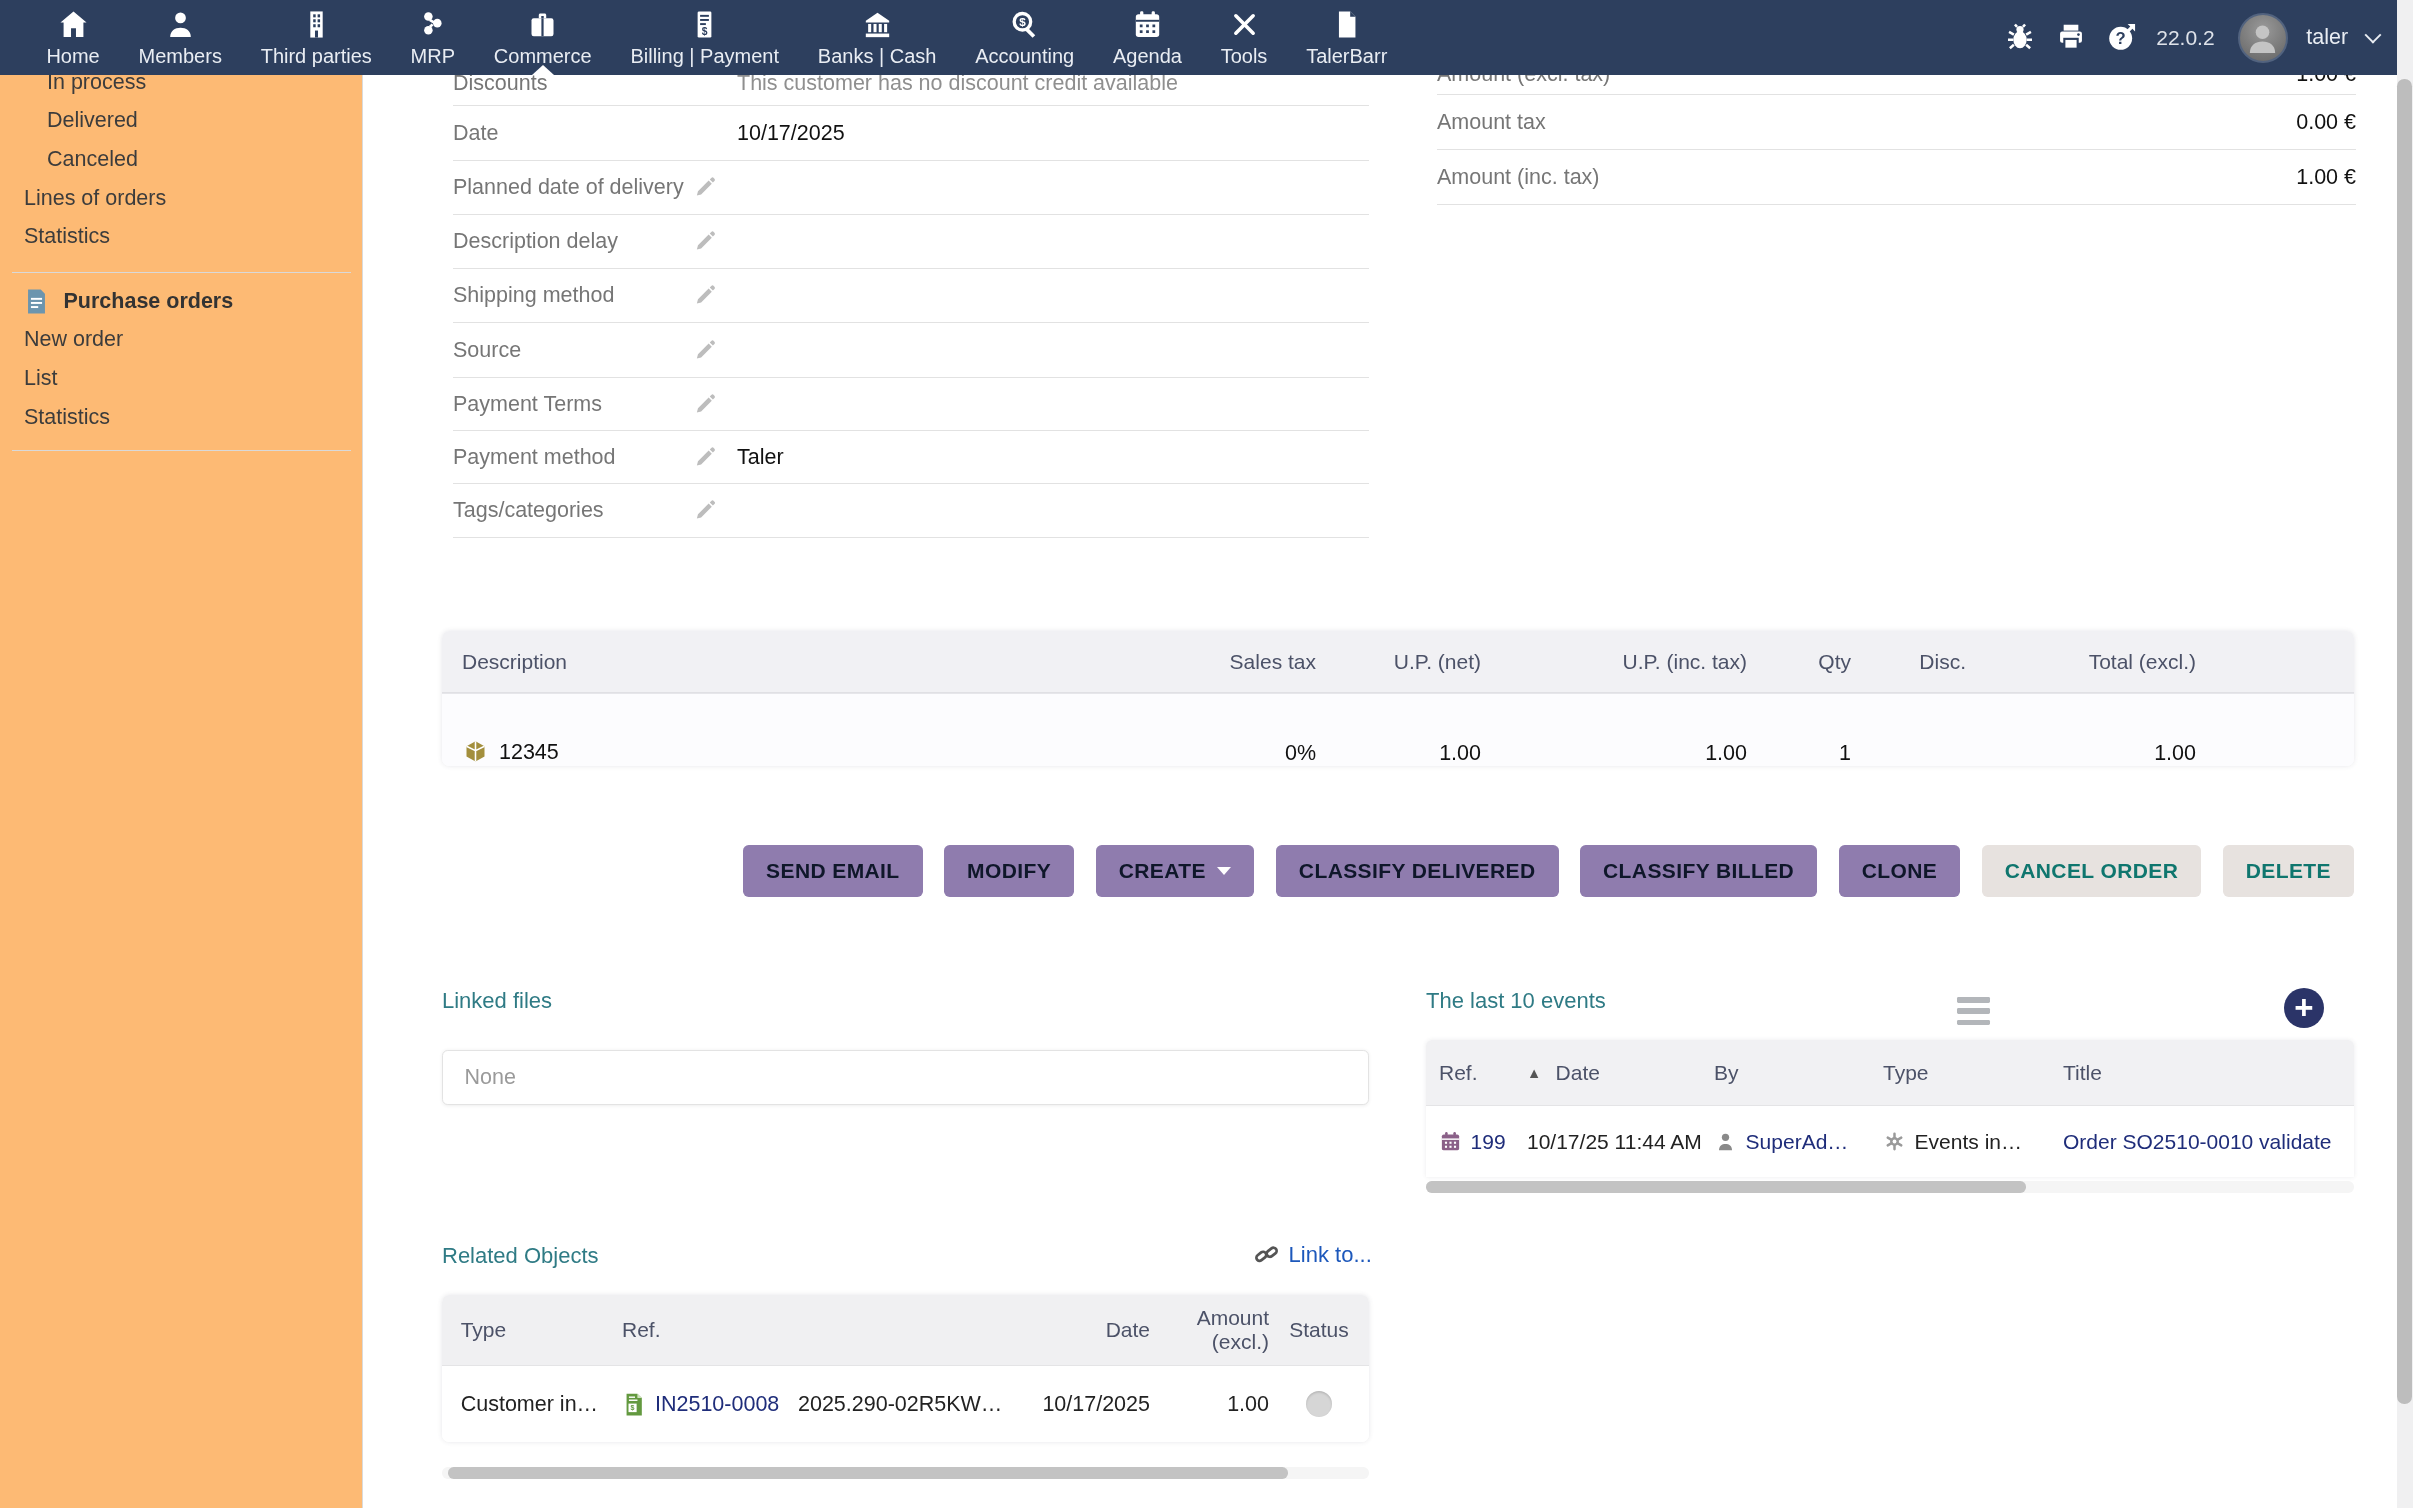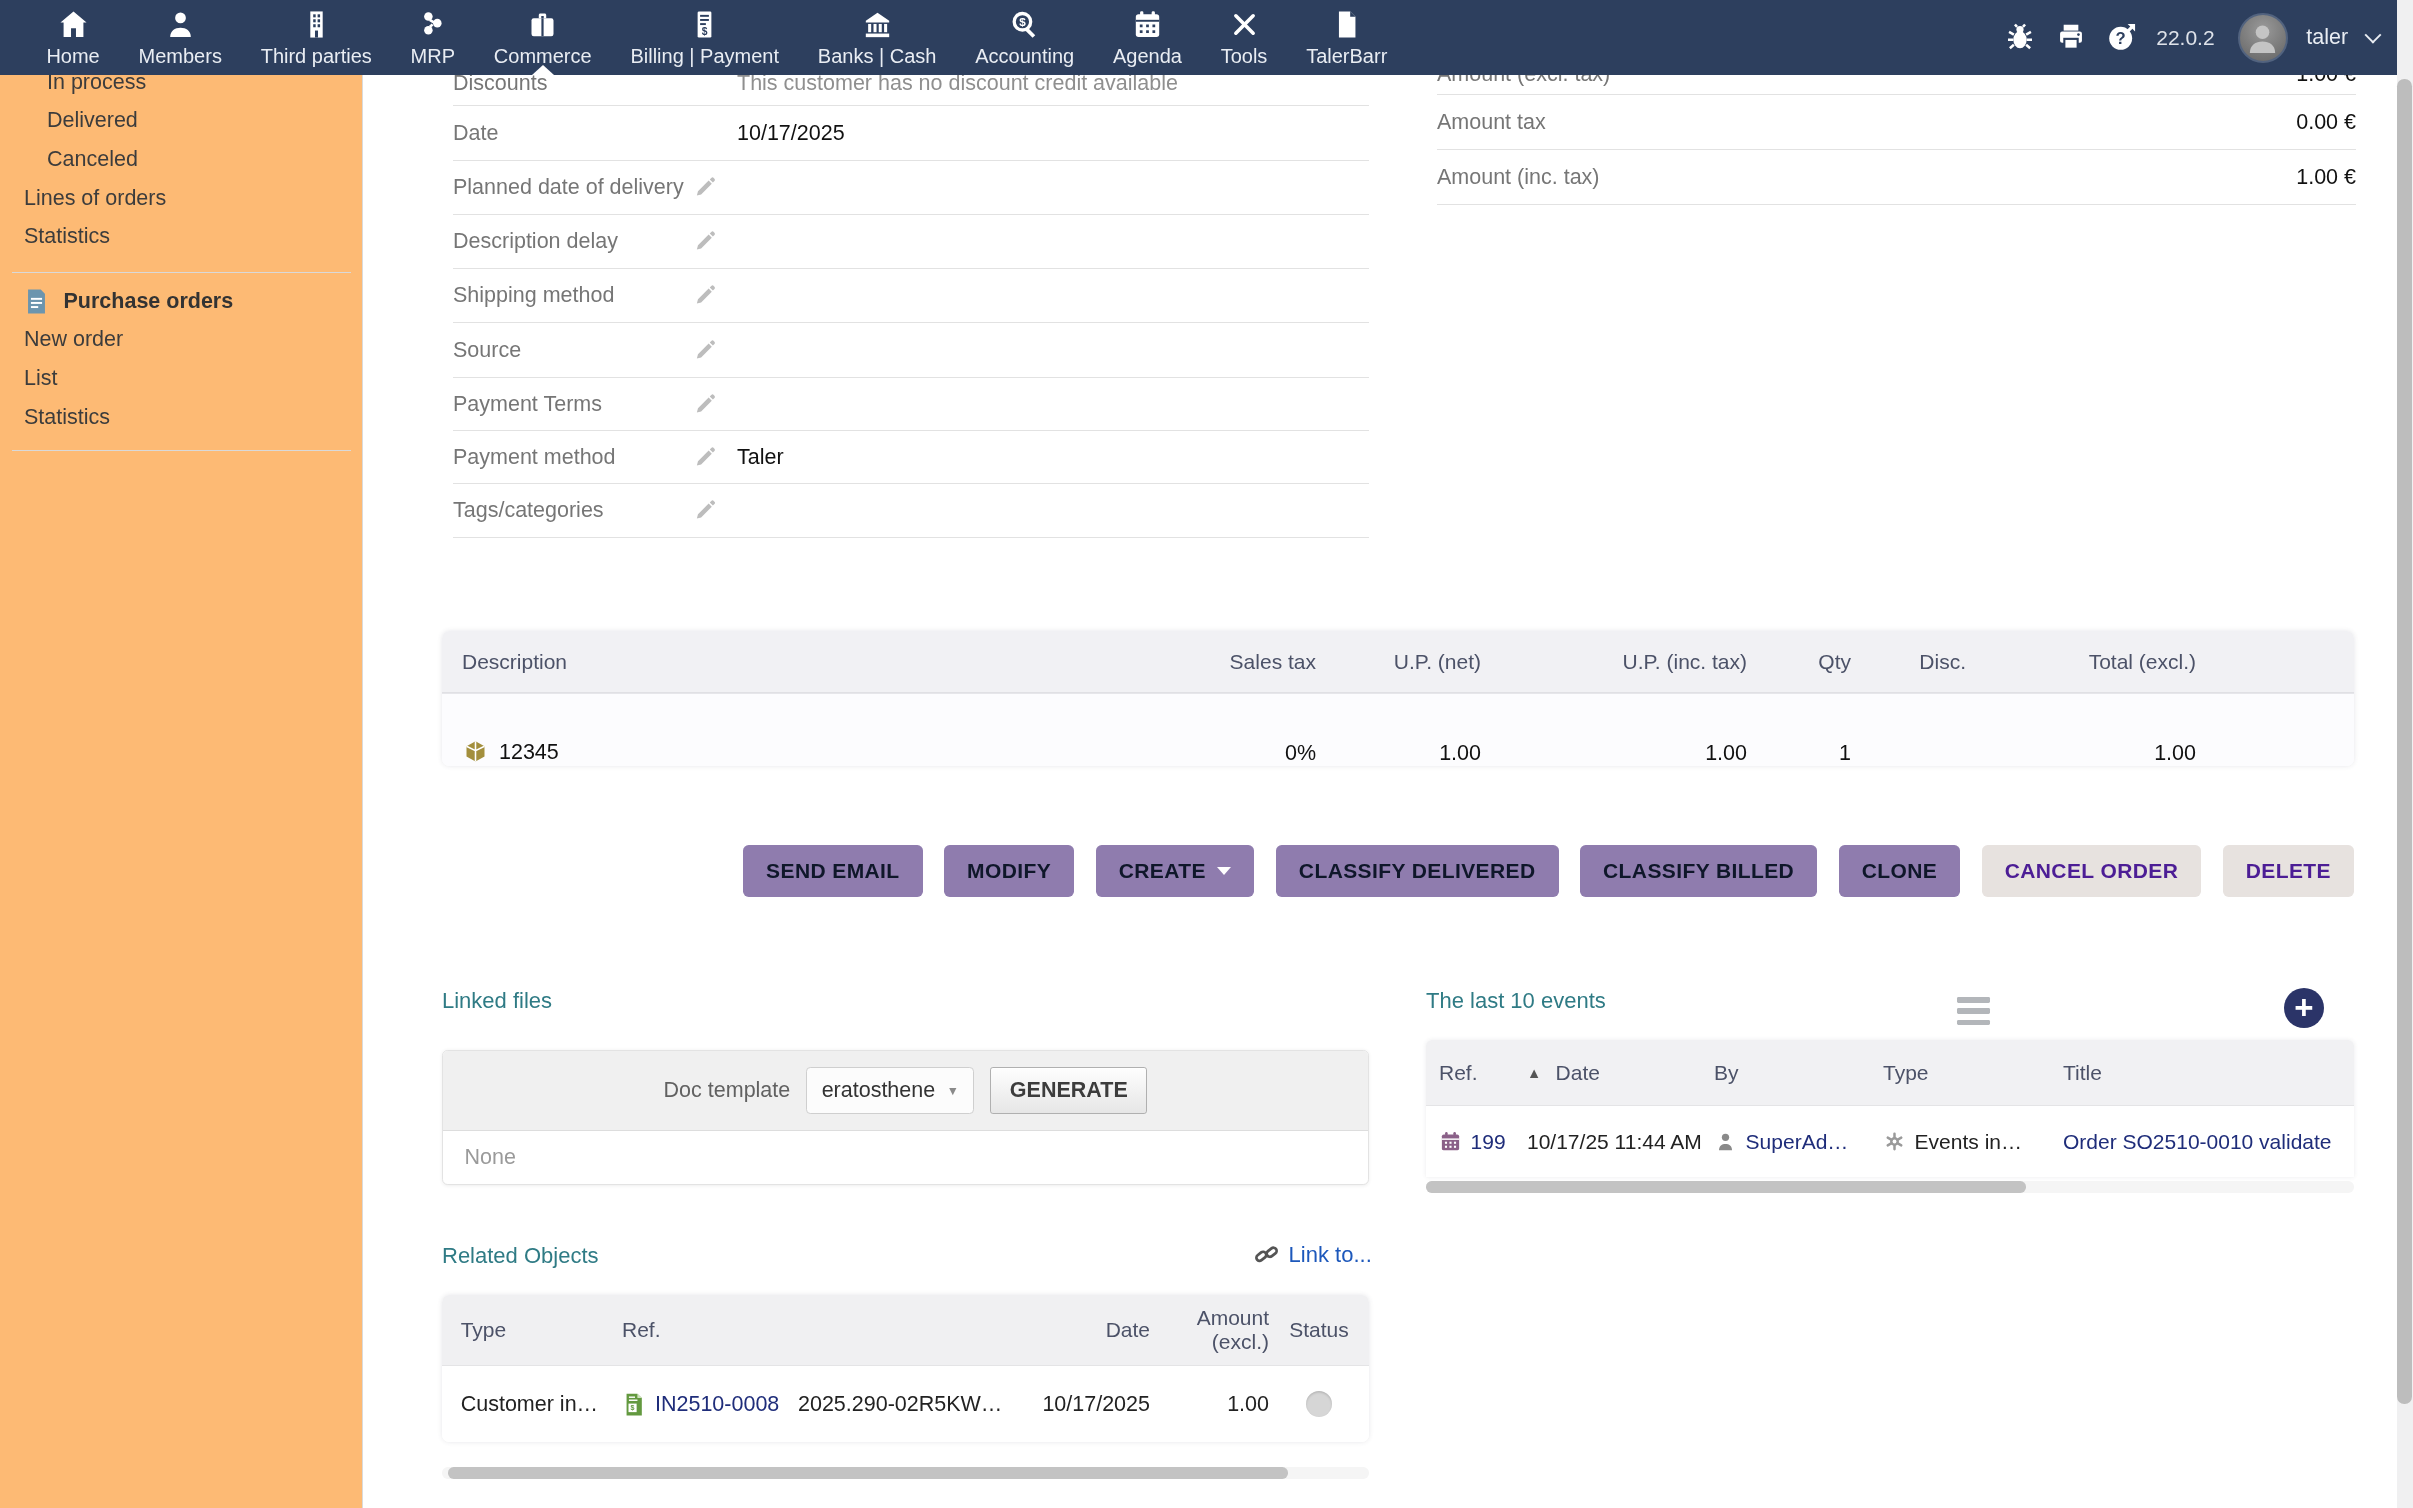--- a/index.html
+++ b/index.html
@@ -64,21 +64,21 @@
   .lt-c-desc svg { width:27px; height:27px; }
   .lt-c { text-align:right; }
   .w-sales{width:136px;} .w-upnet{width:165px;} .w-upinc{width:266px;} .w-qty{width:104px;}
   .w-disc{width:115px;} .w-total{width:230px;} .w-end{width:158px;}
 
   
   .actions { position:absolute; left:442px; top:845px; width:1912px; display:flex; justify-content:flex-end; gap:21.5px; }
   .btn { height:52px; display:flex; align-items:center; justify-content:center; padding:0 23px;
          border-radius:5.7px; font-size:21px; font-weight:bold; letter-spacing:0.4px; white-space:nowrap; cursor:pointer; }
   .btn-primary { background:#8f7cae; color:#0f172a; }
-  .btn-muted { background:#e7e2df; color:#4c1d95; }
+  .btn-muted { background:#e7e2df; color:#0f766e; }
   .caret-down { width:0; height:0; border-left:7.2px solid transparent; border-right:7.2px solid transparent;
                 border-top:8.6px solid #fff; margin-left:11.5px; }
 
   
   .section-title { position:absolute; font-size:22px; color:#2f7b85; }
 
   
   .lf-panel { position:absolute; left:442px; top:1050px; width:927px; border:0.7px solid #e3e3e3;
               border-radius:5.7px; overflow:hidden; box-shadow:0 0.7px 3.6px rgba(0,0,0,.07); background:#fff; }
   .lf-head { height:80px; background:#f0f0f0; border-bottom:0.7px solid #ddd; display:flex;
@@ -484,28 +484,20 @@
     <div class="btn btn-muted">
         <span>CANCEL ORDER</span>
       </div>
     <div class="btn btn-muted">
         <span>DELETE</span>
       </div>
   </div>
 
   <div class="section-title" style="left:442px; top:988px;">Linked files</div>
   <div class="lf-panel">
-    <div class="lf-head">
-      <span class="lf-label">Doc template</span>
-      <span class="lf-select">
-        <span>eratosthene</span>
-        <span class="sel-caret">▼</span>
-      </span>
-      <span class="btn-generate">GENERATE</span>
-    </div>
     <div class="lf-body">None</div>
   </div>
 
   <div class="section-title" style="left:1426px; top:988px;">The last 10 events</div>
   <div class="hamburger">
       <i></i>
       <i></i>
       <i></i>
     </div>
   <div class="plus-btn">+</div>

